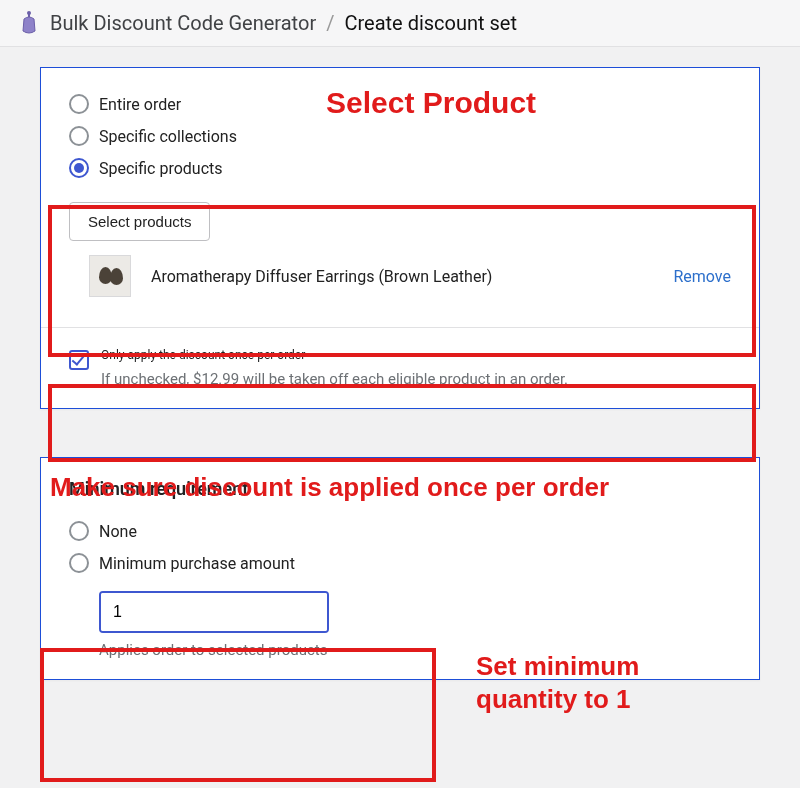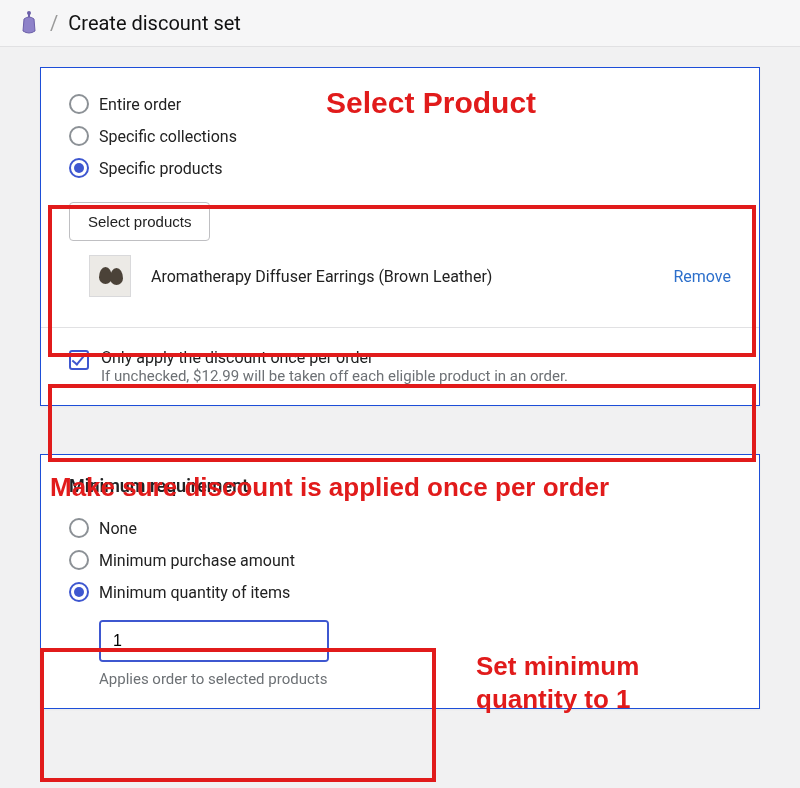--- a/index.html
+++ b/index.html
@@ -119,21 +119,21 @@
     position: absolute;
     left: 4px; top: 0px;
     width: 5px; height: 11px;
     border: solid #3e57d0;
     border-width: 0 2.5px 2.5px 0;
     transform: rotate(40deg);
   }
   .helper {
     color: #6d7175;
     font-size: 15px;
-    margin-top: 0;
+    margin-top: 8px;
   }
   .section-title {
     font-size: 18px;
     font-weight: 600;
     color: #202223;
   }
   .qty-wrap {
     display: flex;
     width: 230px;
     margin-top: 12px;
@@ -169,20 +169,21 @@
 <body class="rel">
 
 <div class="breadcrumb">
   <span class="app-icon">
     <svg width="20" height="24" viewBox="0 0 20 24">
       <path d="M10 2 L10 6" stroke="#6b5fa8" stroke-width="2"></path>
       <circle cx="10" cy="2" r="2" fill="#6b5fa8"></circle>
       <path d="M5 8 Q10 4 15 8 L16 20 Q10 24 4 20 Z" fill="#8e82c9" stroke="#6b5fa8" stroke-width="1"></path>
     </svg>
   </span>
+  <span>Bulk Discount Code Generator</span>
   <span class="sep">/</span>
   <span class="current">Create discount set</span>
 </div>
 
 <div class="card" style="margin-top:20px;">
   <div class="card-inner" style="padding-bottom:30px;">
     <div class="radio-row">
       <input type="radio" name="applies" style="">
       <span class="radio-label">Entire order</span>
     </div>
@@ -208,45 +209,41 @@
       <span class="remove-link">Remove</span>
     </div>
   </div>
 
   <hr class="hr">
 
   <div class="card-inner">
     <div class="checkbox-row">
       <input type="checkbox" checked="" style="">
       <div>
-        <div style="font-size:16px;">Only apply the discount once per order</div>
+        <div style="font-size:12px;">Only apply the discount once per order</div>
         <div class="helper">If unchecked, $12.99 will be taken off each eligible product in an order.</div>
       </div>
     </div>
   </div>
 </div>
 
 <div class="card" style="margin-top:48px;">
   <div class="card-inner" style="padding-bottom:20px;">
     <div class="section-title">Minimum requirement</div>
 
     <div style="height:16px;"></div>
 
     <div class="radio-row">
       <input type="radio" name="minreq" style="">
       <span class="radio-label">None</span>
     </div>
     <div class="radio-row">
       <input type="radio" name="minreq" style="">
       <span class="radio-label">Minimum purchase amount</span>
     </div>
-    <div class="radio-row">
-      <input type="radio" name="minreq" checked="" style="">
-      <span class="radio-label">Minimum quantity of items</span>
-    </div>
 
     <div style="padding-left:30px;">
       <div class="qty-wrap">
         <input class="qty-input" value="1" style="">
 
       </div>
       <div class="helper" style="margin-top:8px;">Applies order to selected products</div>
     </div>
   </div>
 </div>

